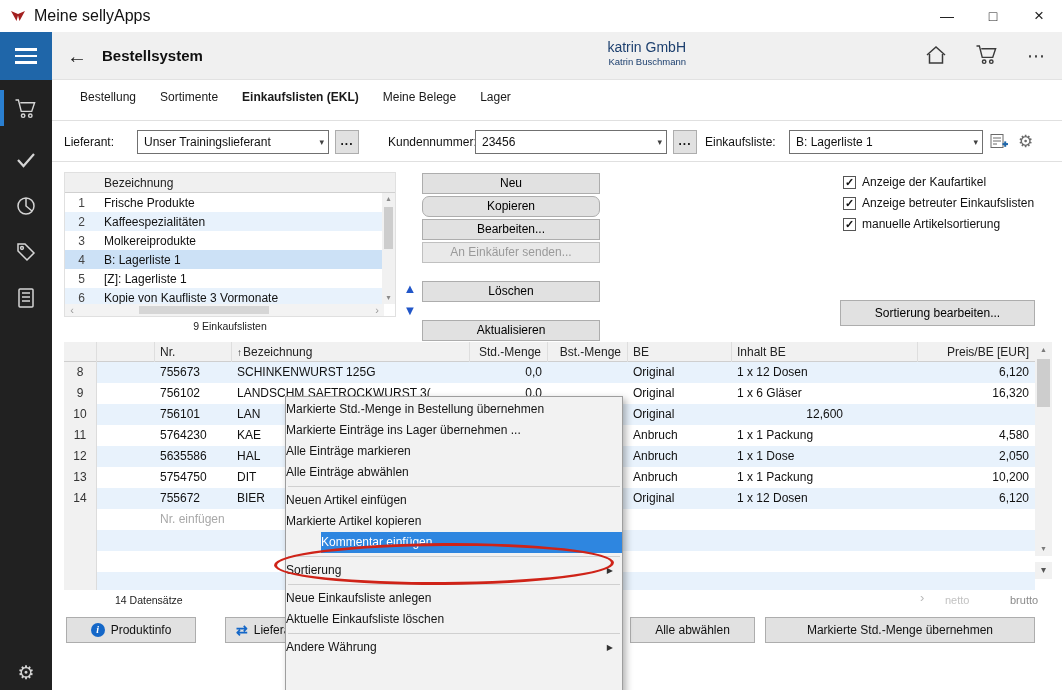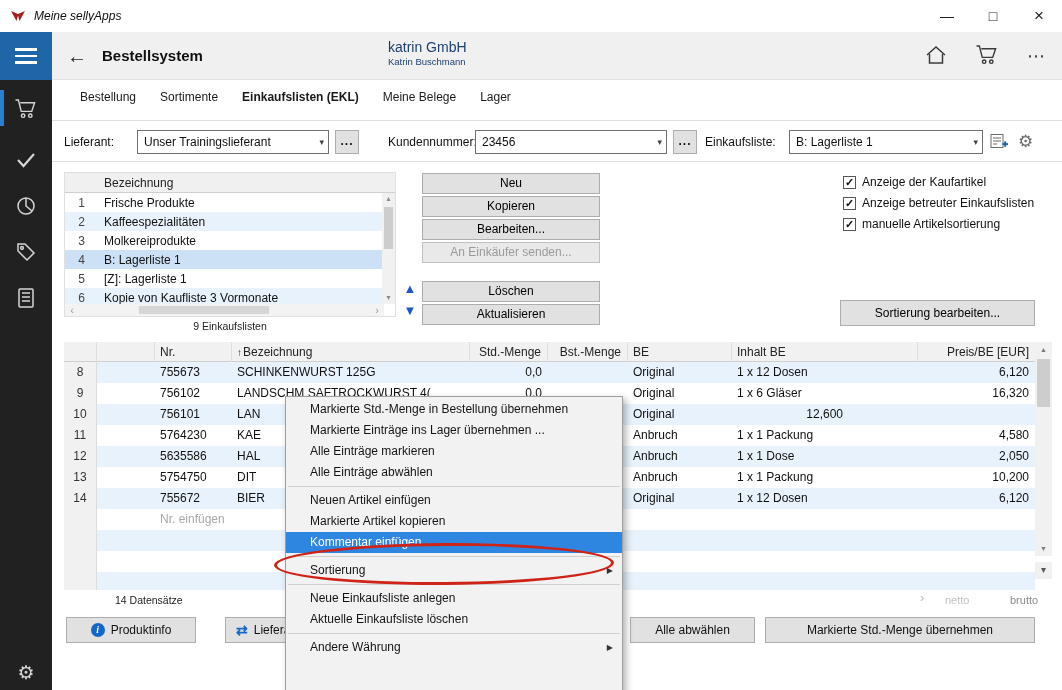--- a/index.html
+++ b/index.html
@@ -3,31 +3,31 @@
 <meta charset="utf-8">
 <style>
   * { margin:0; padding:0; box-sizing:border-box; }
   html,body { width:1062px; height:690px; }
   body { position:relative; overflow:hidden; background:#fff; color:#111;
          font-family:"Liberation Sans", sans-serif; font-size:12px; }
 
   
   .titlebar { position:absolute; left:0; top:0; width:1062px; height:32px; background:#fff; display:flex; align-items:center; }
   .app-logo { margin-left:10px; width:16px; height:14px; }
-  .tb-title { margin-left:8px; font-size:12px; color:#111;font-style:italic; }
+  .tb-title { margin-left:8px; font-size:16px; color:#111; }
   .win-controls { position:absolute; right:0; top:0; height:32px; display:flex; }
   .win-btn { width:46px; height:32px; display:flex; align-items:center; justify-content:center; font-size:14px; color:#222; }
 
   
   .appheader { position:absolute; left:0; top:32px; width:1062px; height:48px; background:#f0f0f0; border-bottom:1px solid #e2e2e2; }
   .hamburger { position:absolute; left:0; top:0; width:52px; height:48px; background:#1f66a9; display:flex; flex-direction:column; align-items:center; justify-content:center; gap:4px; cursor:pointer; }
   .hamburger .bar { width:22px; height:2.5px; background:#fff; }
   .back-btn { position:absolute; left:62px; top:10px; width:30px; height:28px; font-size:20px; font-weight:bold; display:flex; align-items:center; justify-content:center; color:#1a1a1a; }
   .head-title { position:absolute; left:102px; top:15px; font-size:15px; font-weight:bold; color:#101010; }
-  .company-block { position:absolute; left:388px; top:0; width:330px; height:36px; text-align:left; }
+  .company-block { position:absolute; left:356px; top:0; width:330px; height:36px; text-align:right; }
   .company { margin-top:7px; font-size:14px; color:#1c3f6e; }
   .user { font-size:9.5px; color:#1c3f6e; margin-top:1px; }
   .head-icons { position:absolute; right:16px; top:0; height:48px; display:flex; align-items:center; gap:28px; color:#3a3a3a; }
   .more-h { font-size:18px; letter-spacing:1px; }
 
   
   .sidebar { position:absolute; left:0; top:80px; width:52px; height:610px; background:#212121; }
   .side-icon { position:absolute; left:0; width:52px; height:40px; display:flex; align-items:center; justify-content:center; color:#d5d5d5; }
   .side-icon.active::before { content:""; position:absolute; left:0; top:2px; bottom:2px; width:4px; background:#2a7fd0; }
   .gear-glyph { font-size:19px; }
@@ -103,22 +103,22 @@
   .hmore { position:absolute; left:868px; top:510px; color:#b9b9b9; font-size:13px; }
   .netto { position:absolute; left:893px; top:514px; color:#c2c2c2; font-size:11px; }
   .brutto { position:absolute; left:934px; top:514px; color:#8b8b8b; font-size:11px;margin-left:24px; }
 
   .foot-btn { position:absolute; top:537px; height:26px; background:#e1e1e1; border:1px solid #adadad; display:flex; align-items:center; justify-content:center; gap:6px; font-size:12px; cursor:pointer; }
   .info-ic { width:14px; height:14px; border-radius:50%; background:#1467c8; color:#fff; font-size:10px; font-weight:bold; font-family:"Liberation Serif",serif; line-height:14px; text-align:center; font-style:italic; }
   .swap-ic { color:#1467c8; font-size:14px; font-weight:bold; }
 
   
   .ctxmenu { position:absolute; left:285px; top:396px; width:338px; height:300px; background:#f2f2f2; border:1px solid #9e9e9e; box-shadow:3px 3px 7px rgba(0,0,0,.3); padding-top:2px; z-index:50; }
-  .mi { height:21px; line-height:21px; padding-left:24px; position:relative; color:#141414; cursor:pointer; white-space:nowrap; }
-  .mi.hl { background:#2e86e0; color:#fff; }
+  .mi { height:21px; line-height:21px; position:relative; color:#141414; cursor:pointer; white-space:nowrap; }
+  .mi.hl { background:#2e86e0; color:#fff;margin-left:35px; }
   .mi .sub { position:absolute; right:9px; top:0; font-size:8px; line-height:21px; color:#333; }
   .msep { height:1px; background:#d0d0d0; margin:3px 2px; }
 
   
   .annot { position:absolute; left:274px; top:543px; width:340px; height:42px; border:3px solid #cf2318; border-radius:50%; z-index:60; pointer-events:none; transform:rotate(-0.4deg); }
 </style>
 </head>
 <body>
 
 <div class="titlebar">
@@ -284,25 +284,25 @@
       <span class="lhs-sp"></span>
       <span class="lhs-r">›</span>
     </div>
   </div>
   <div class="list-count">9 Einkaufslisten</div>
 
   <div class="move-btn" style="top:200px;">▲</div>
   <div class="move-btn" style="top:222px;">▼</div>
 
   <button class="act-btn" style="top:93px;">Neu</button>
-  <button class="act-btn" style="top:116px;">Kopieren</button>
+  <button class="act-btn" style="top:116px;border-radius:7px;">Kopieren</button>
   <button class="act-btn disabled" style="top:162px;">An Einkäufer senden...</button>
   <button class="act-btn" style="top:139px;">Bearbeiten...</button>
   <button class="act-btn" style="top:201px;">Löschen</button>
-  <button class="act-btn" style="top:224px;text-align:center;">Aktualisieren</button>
+  <button class="act-btn" style="top:240px;text-align:center;">Aktualisieren</button>
 
   <div class="cbrow" style="top:95px;">
     <span class="cbbox">✓</span>
     <span>Anzeige der Kaufartikel</span>
   </div>
   <div class="cbrow" style="top:116px;">
     <span class="cbbox">✓</span>
     <span>Anzeige betreuter Einkaufslisten</span>
   </div>
   <div class="cbrow" style="top:137px;">
@@ -332,21 +332,21 @@
       <div class="td w-std ra">0,0</div>
       <div class="td w-bst ra"></div>
       <div class="td w-be">Original</div>
       <div class="td w-inh">1 x 12 Dosen</div>
       <div class="td w-pr ra">6,120</div>
     </div>
     <div class="trow">
       <div class="td w-num">9</div>
         <div class="td w-mark"></div>
       <div class="td w-nr">756102</div>
-      <div class="td w-name">LANDSCHM SAFTROCKWURST 4(</div>
+      <div class="td w-name">LANDSCHM SAFTROCKWURST 3(</div>
       <div class="td w-std ra">0,0</div>
       <div class="td w-bst ra"></div>
       <div class="td w-be">Original</div>
       <div class="td w-inh">1 x 6 Gläser</div>
       <div class="td w-pr ra">16,320</div>
     </div>
     <div class="trow alt">
       <div class="td w-num">10</div>
         <div class="td w-mark"></div>
       <div class="td w-nr">756101</div>

